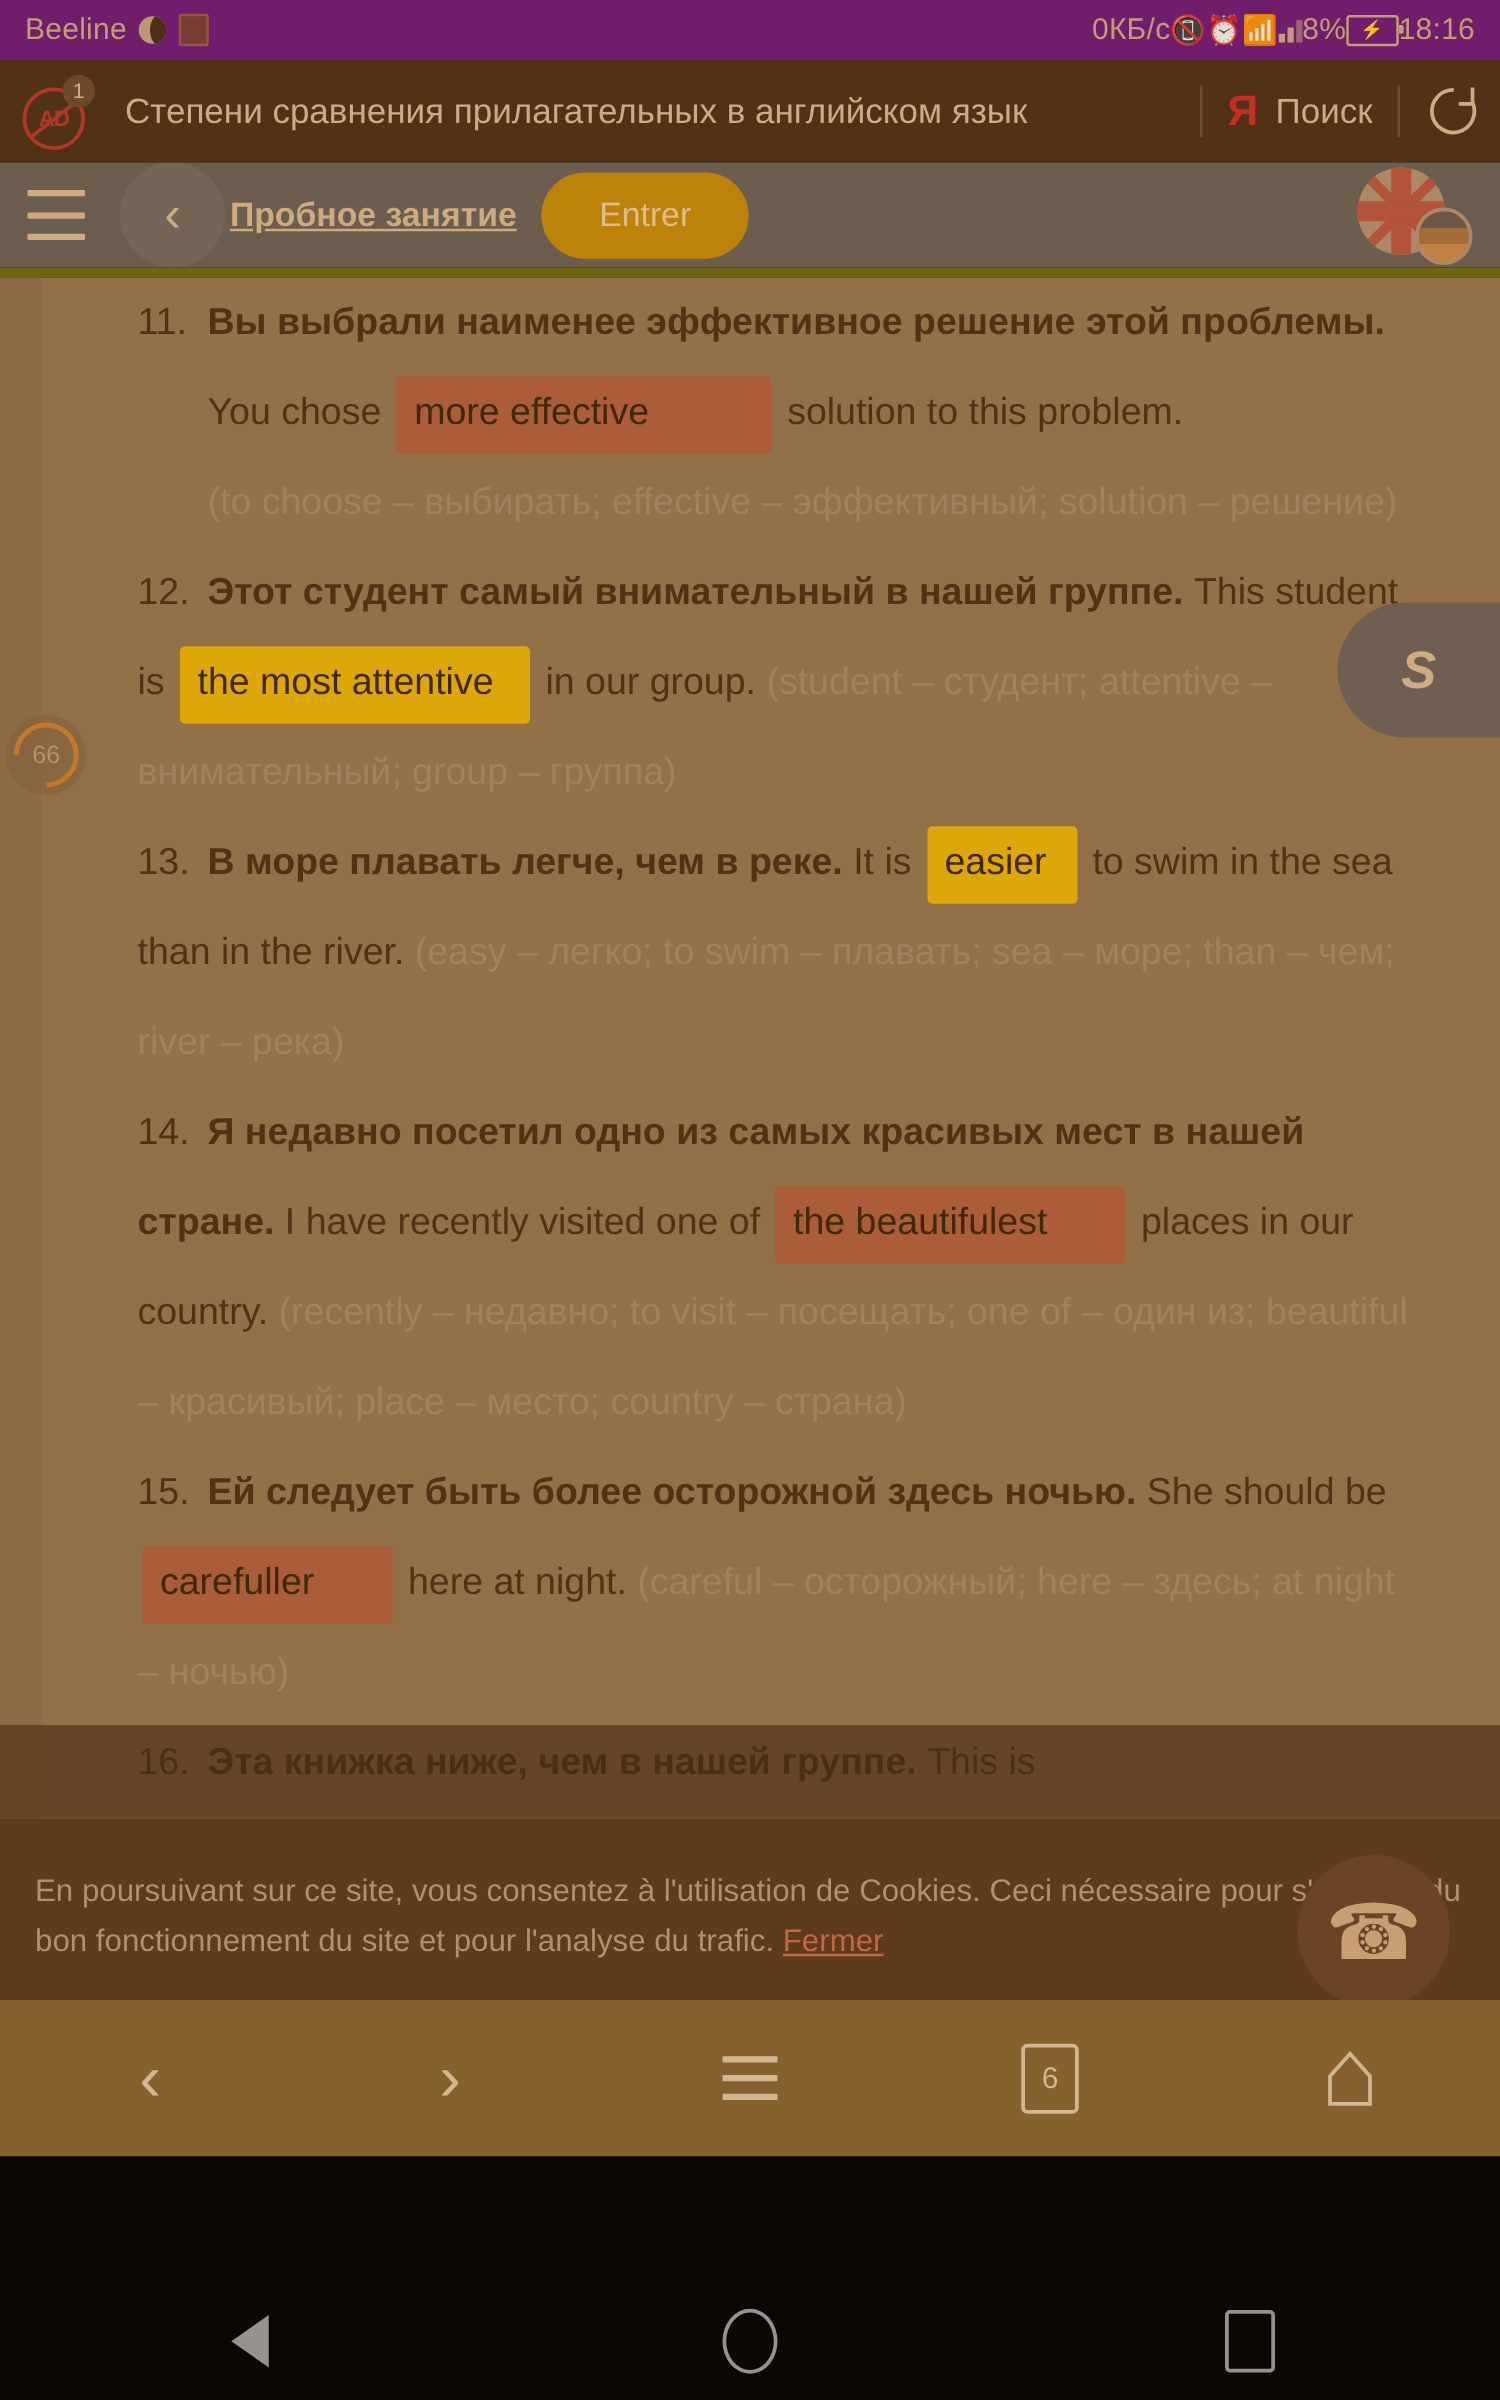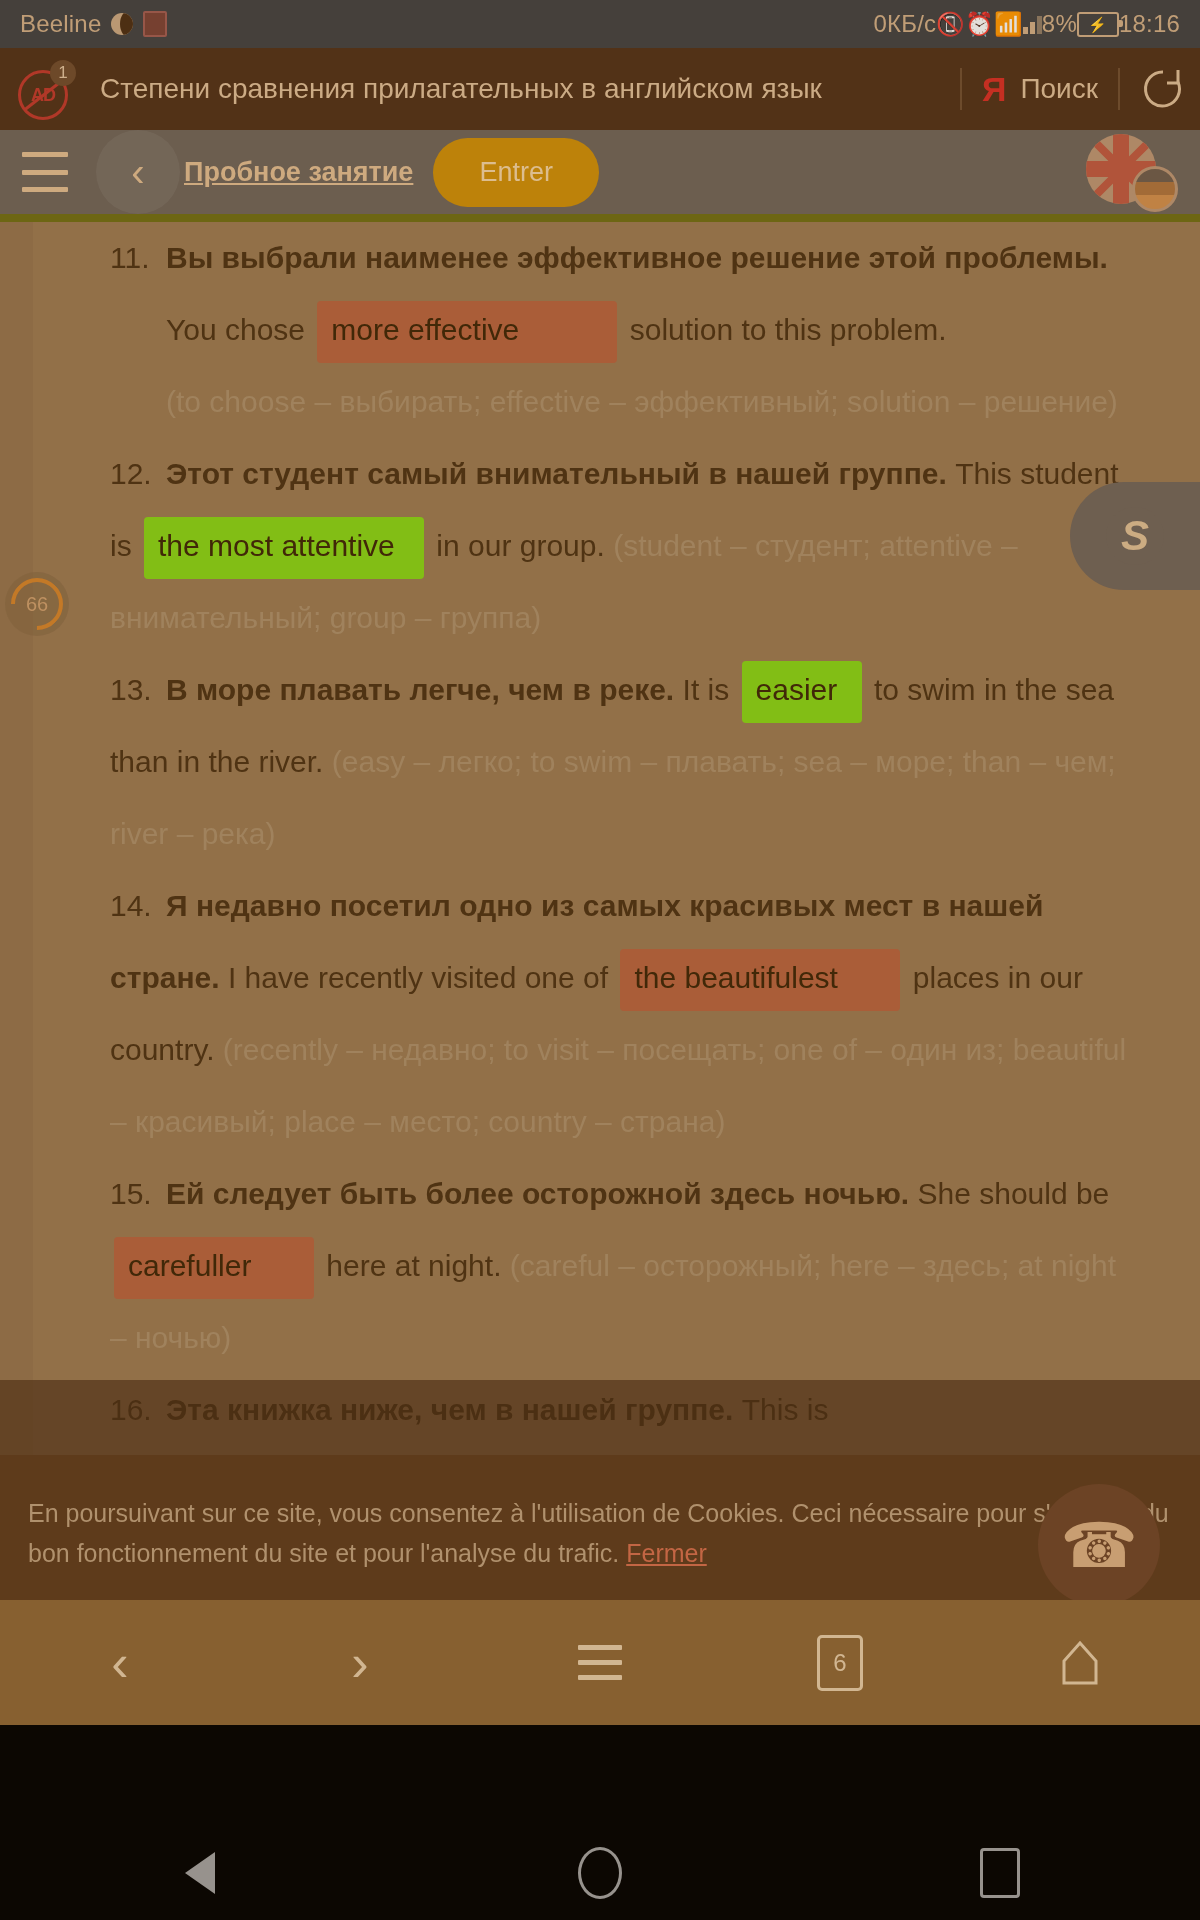--- a/index.html
+++ b/index.html
@@ -13,21 +13,21 @@
     font-family: "Liberation Sans", sans-serif;
     overflow: hidden;
     position: relative;
   }
 
   
   #status-bar {
     position: absolute;
     top: 0; left: 0;
     width: 1200px; height: 48px;
-    background: #404040;
+    background: #701a75;
     display: flex;
     align-items: center;
     box-sizing: border-box;
     padding: 0 20px;
     color: #c9a882;
     font-size: 24px;
     letter-spacing: 0.2px;
   }
   #status-bar .left { display: flex; align-items: center; gap: 10px; }
   #status-bar .right {
@@ -213,21 +213,21 @@
     display: inline-block;
     border-radius: 4px;
     padding: 2px 14px 6px 14px;
     margin: 0 4px;
     vertical-align: baseline;
     line-height: 54px;
     color: #3b2507;
     box-sizing: border-box;
   }
   .blank.wrong { background: #b0603d; }
-  .blank.right { background: #84cc16; }
+  .blank.right { background: #eab308; }
   .hint { color: #a58a66; }
   .ex-indent { padding-left: 56px; }
 
   
   #skype-chip {
     position: absolute; right: 0; top: 260px;
     width: 130px; height: 108px;
     border-radius: 60px 0 0 60px;
     background: #6e6257;
     display: flex; align-items: center; justify-content: center;

